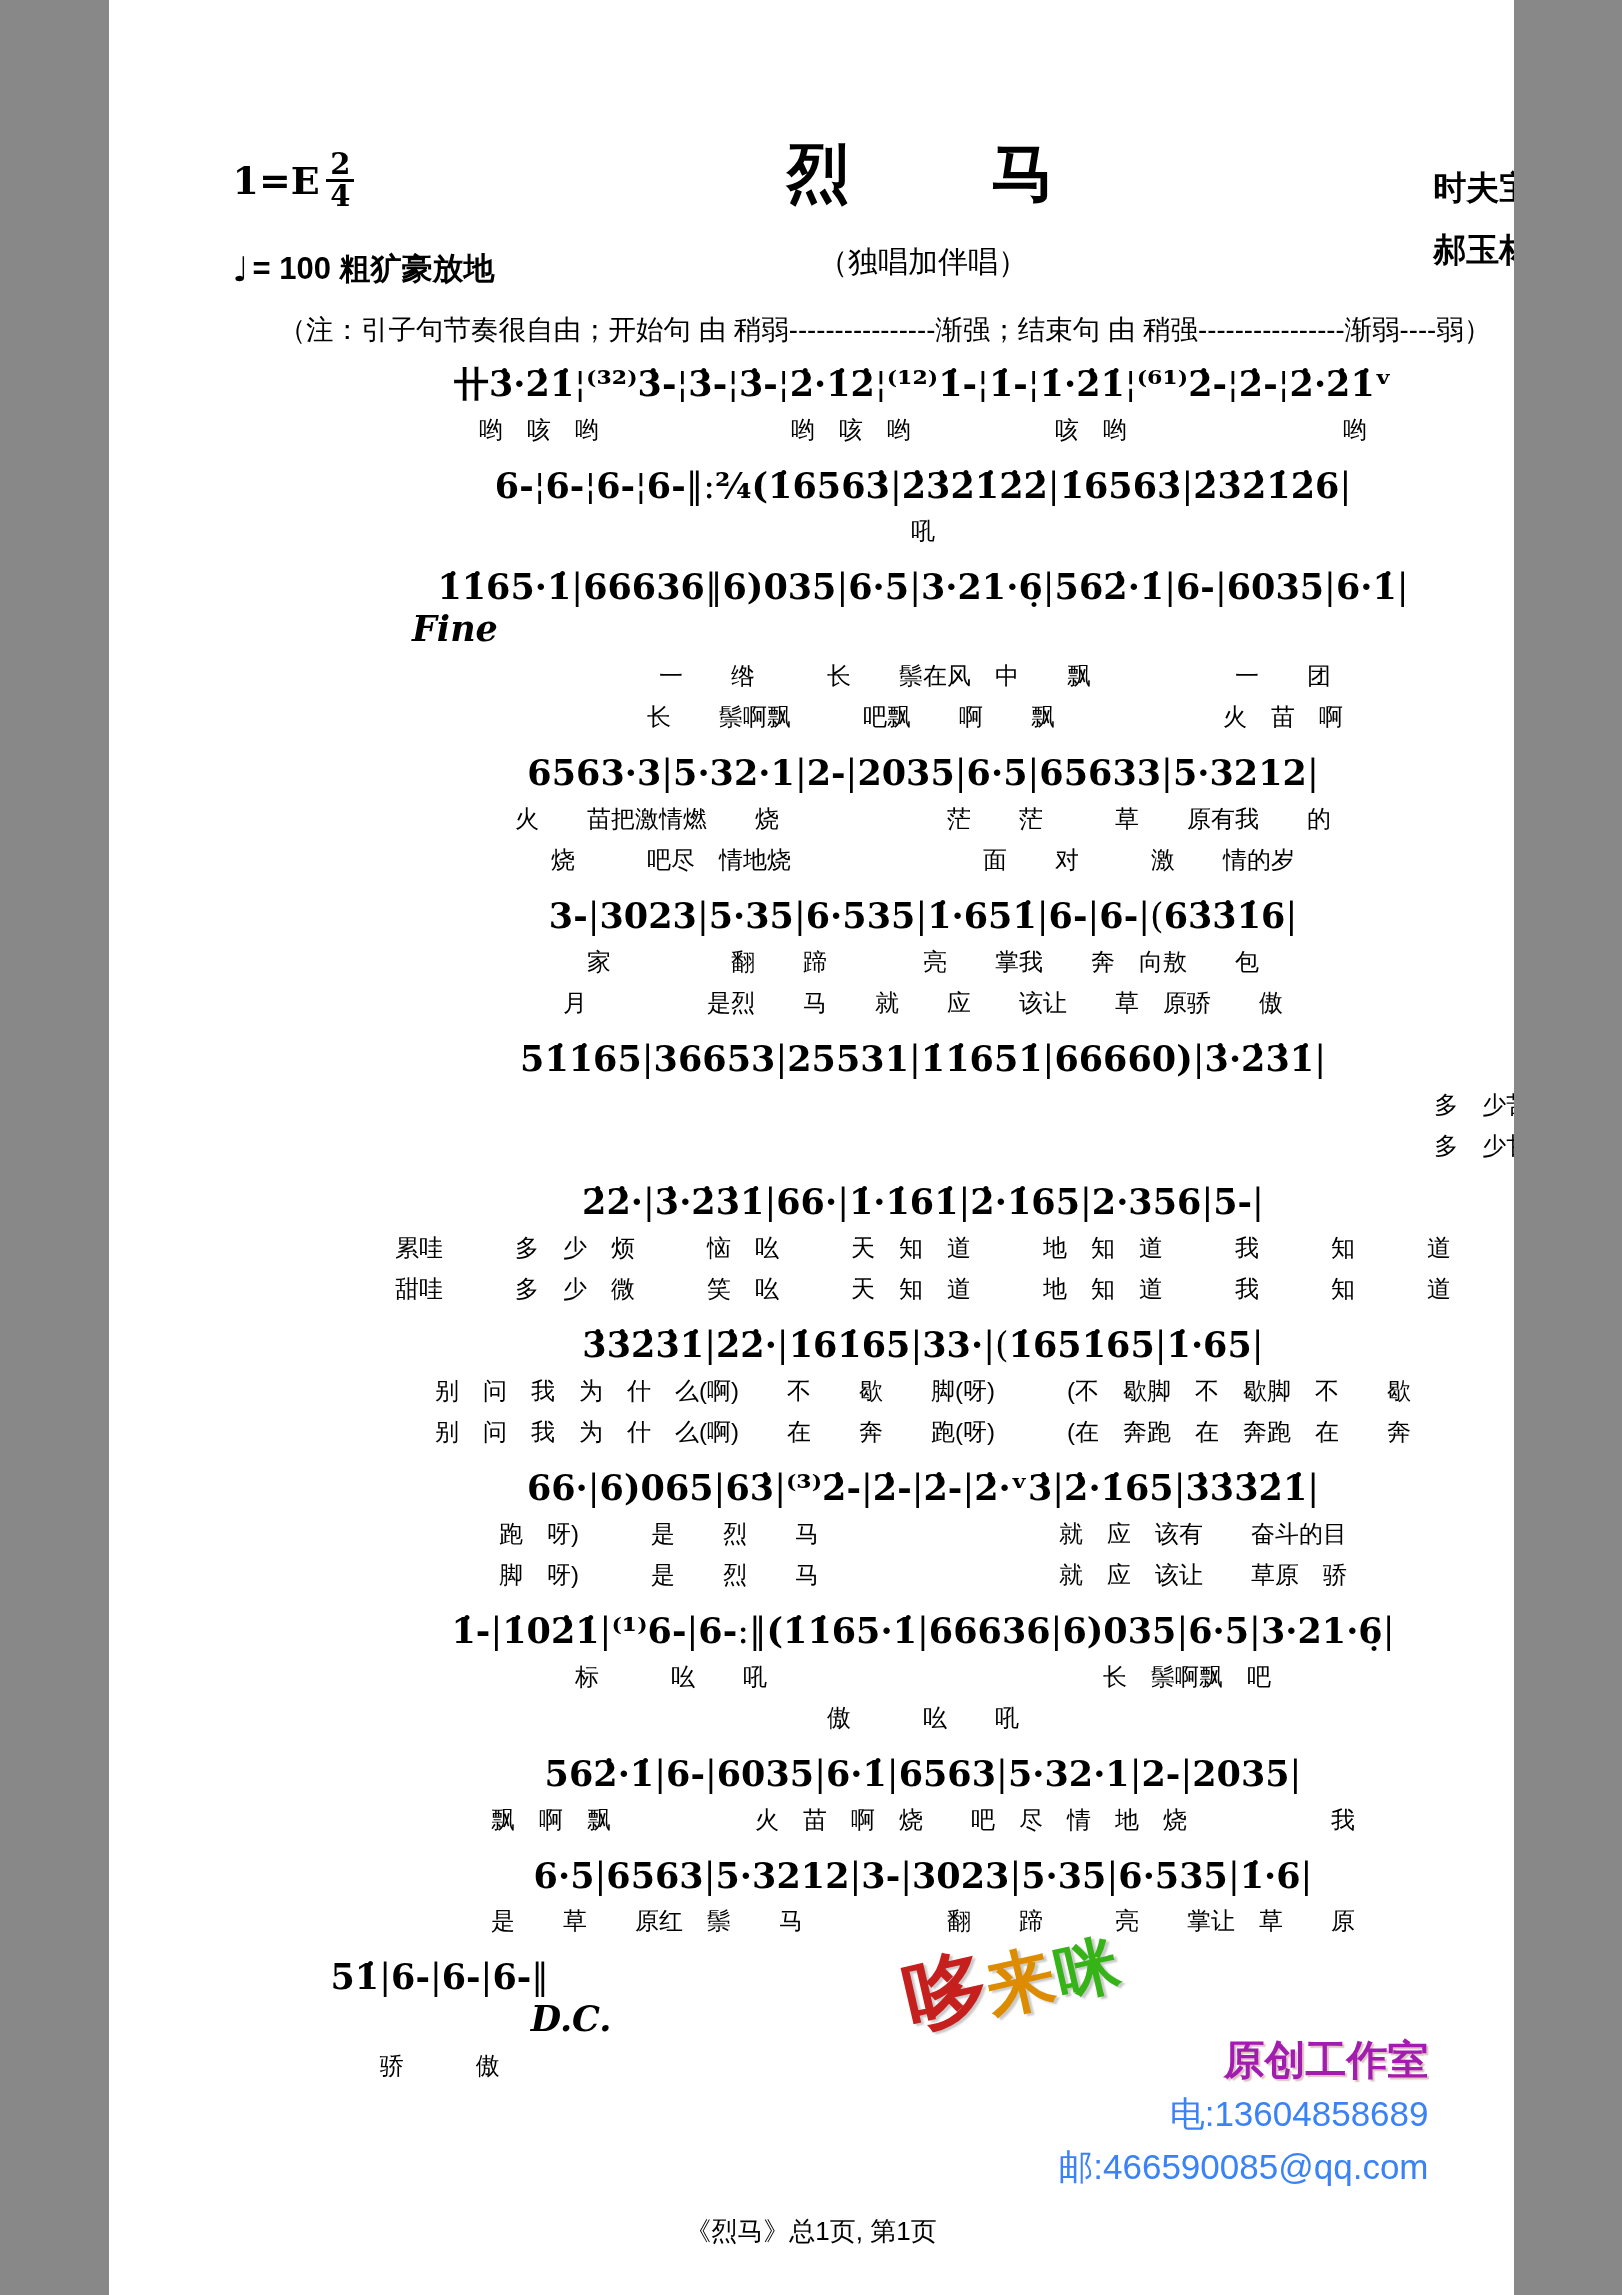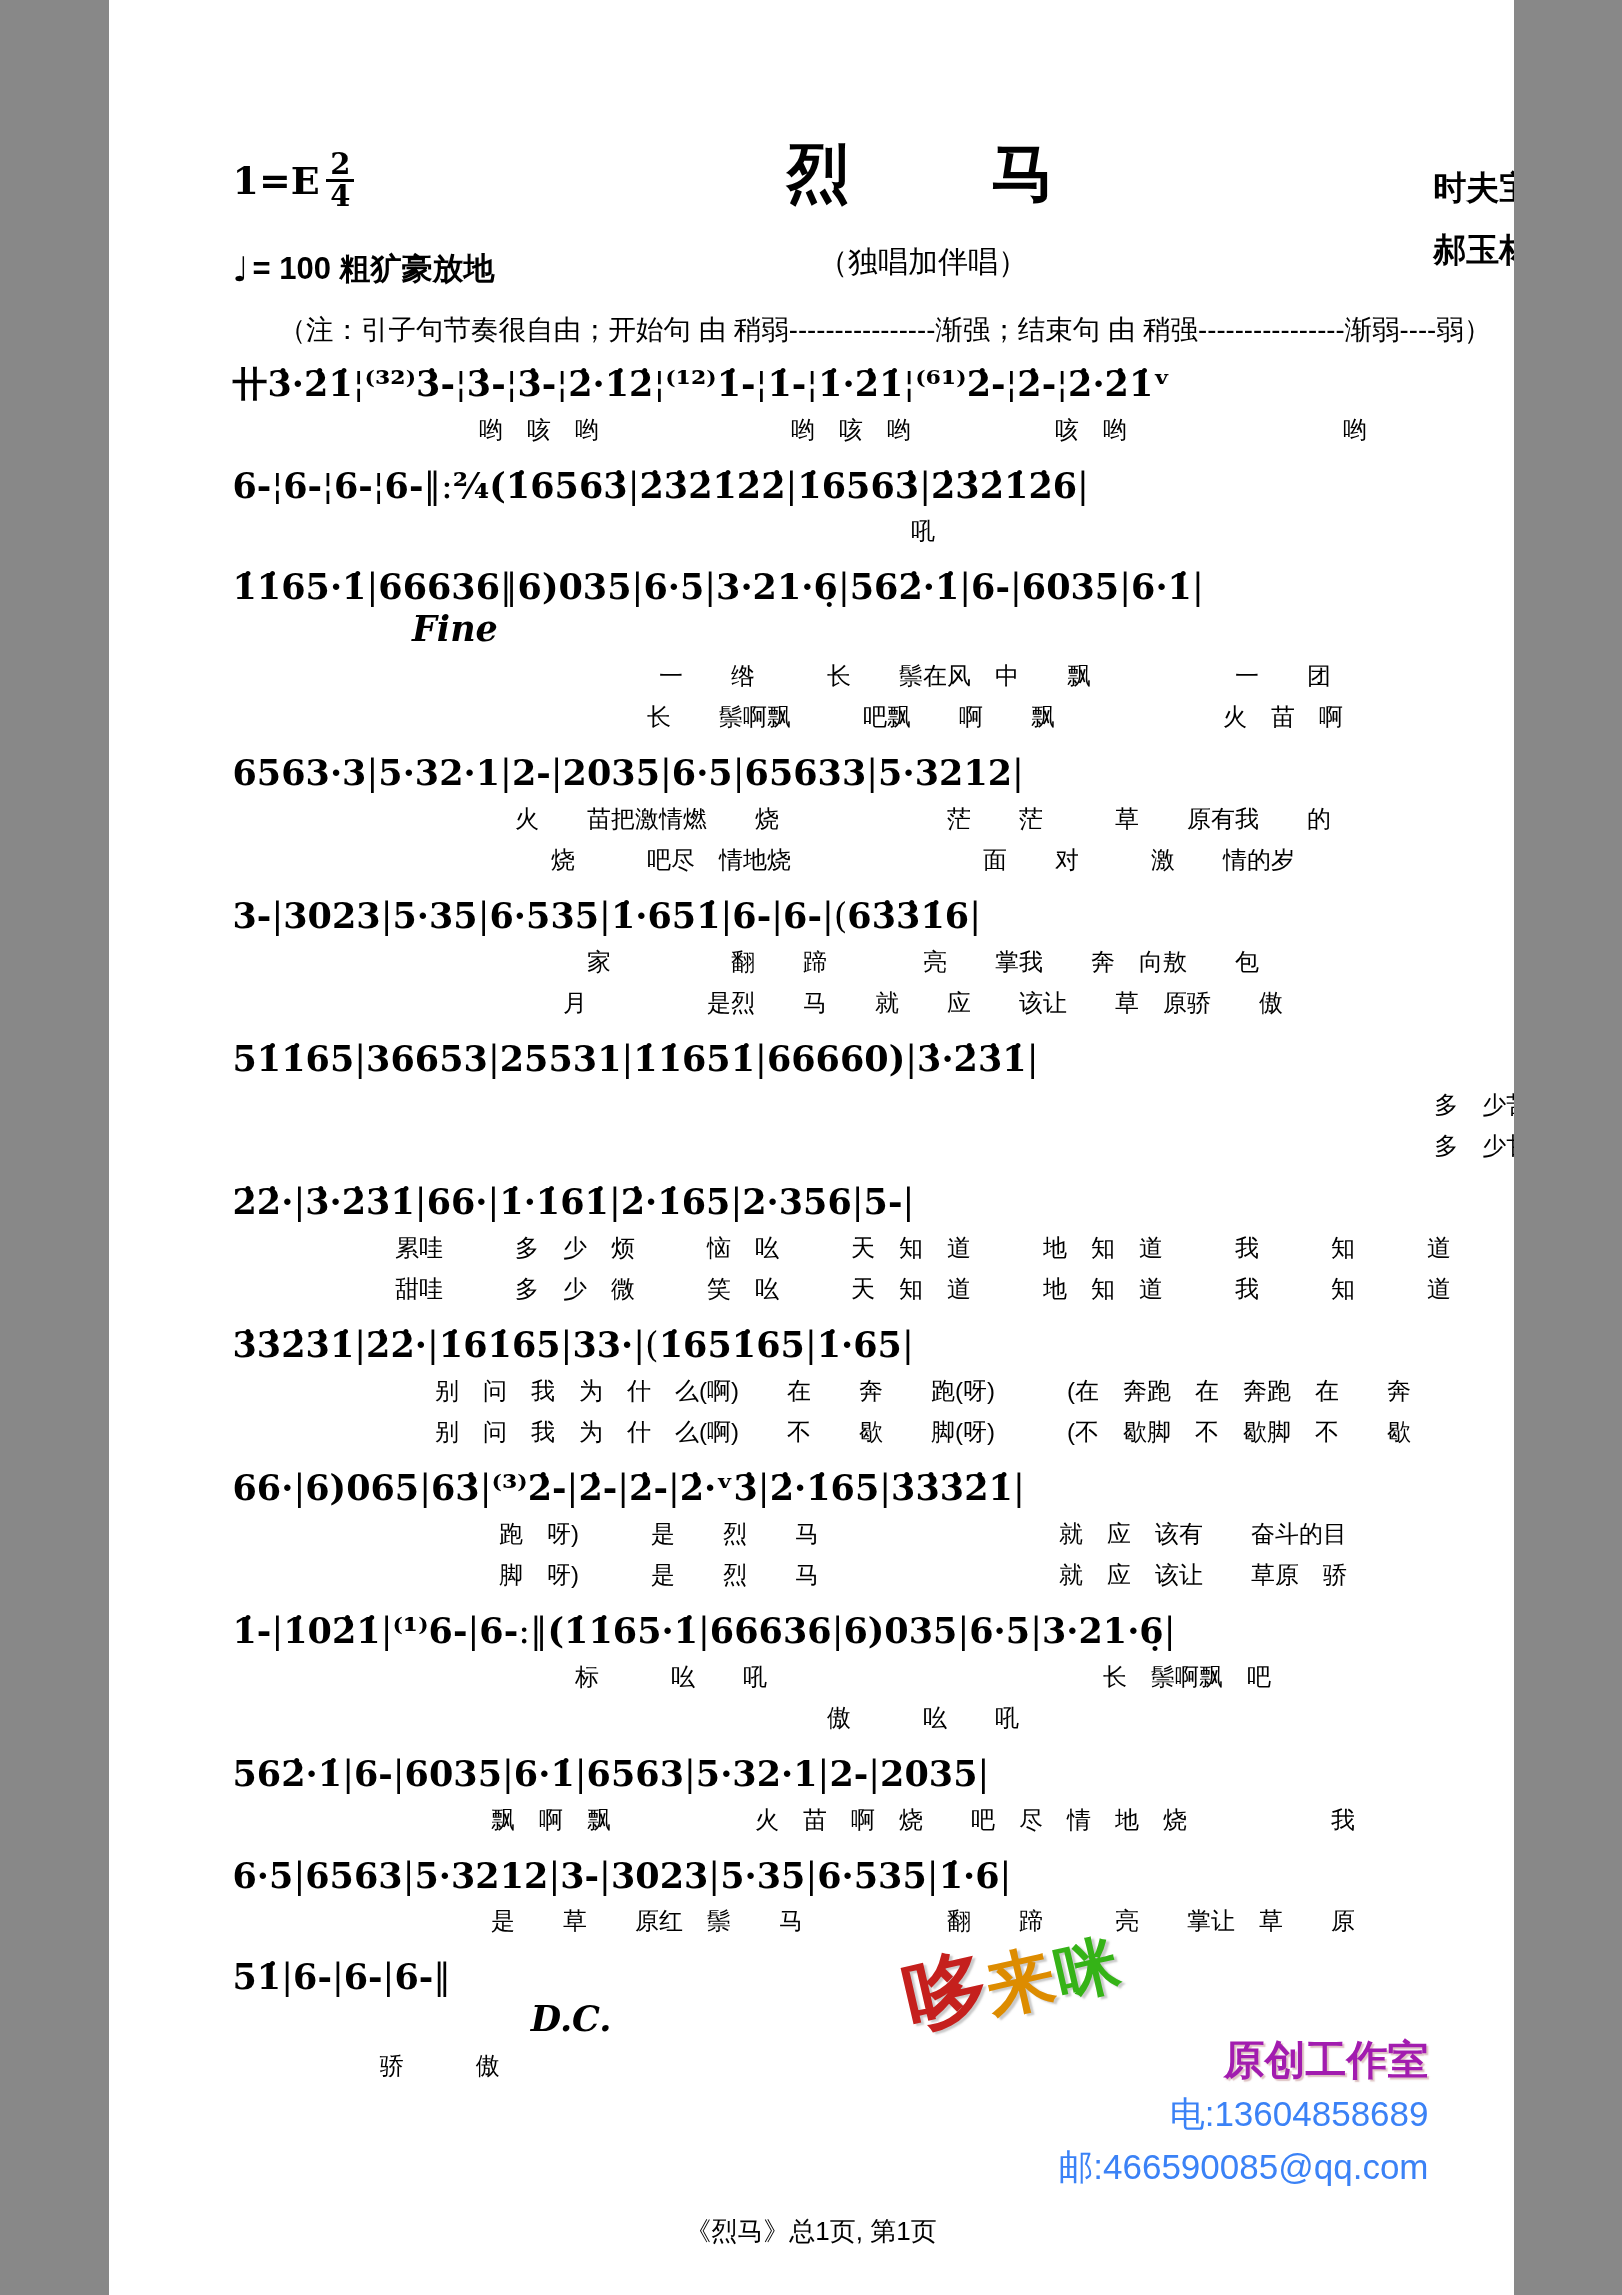--- a/index.html
+++ b/index.html
@@ -16,21 +16,21 @@
          font-family:"Liberation Sans",sans-serif;letter-spacing:5.2px;}
   .subtitle{position:absolute;left:0;right:0;top:105px;text-align:center;font-size:30px;font-family:"Liberation Sans",sans-serif;}
   .credits{position:absolute;right:39px;top:19.6px;text-align:right;font-size:33px;line-height:1.9;
            font-family:"Liberation Sans",sans-serif;font-weight:bold;}
   .tempo{position:absolute;left:0;top:111px;font-size:31px;font-weight:bold;font-family:"Liberation Sans",sans-serif;display:flex;align-items:center;}
   .note-icon{font-family:"DejaVu Sans",sans-serif;font-size:34px;margin-right:3.9px;}
   .perfnote{position:absolute;left:46px;top:175px;font-size:27.5px;font-family:"Liberation Sans",sans-serif;white-space:nowrap;}
   
   #score{position:relative;}
   .system{margin-bottom:23.6px;}
-  .notation{display:flex;justify-content:flex-start;align-items:flex-end;width:100%;
+  .notation{display:flex;justify-content:center;align-items:flex-end;width:100%;
             font-size:35px;font-weight:bold;line-height:1.05;font-family:"DejaVu Serif",serif;}
   .tok{white-space:pre;}
   .tok.bar{font-weight:normal;}
   .lyric{font-size:24px;line-height:1.18;margin-top:13px;white-space:pre;font-family:"Liberation Sans",sans-serif;text-align:center;}
   .sys-label{font-size:35px;font-weight:bold;font-style:italic;font-family:"DejaVu Serif",serif;margin-top:2px;}
   
   .watermark{position:absolute;right:85px;top:1947px;width:537px;text-align:right;}
   .wm-logo{transform:rotate(-13deg);transform-origin:left bottom;display:flex;align-items:flex-end;gap:2.6px;
            font-family:"Liberation Sans",sans-serif;font-weight:bold;width:353px;margin-left:26px;}
   .wm-duo{font-size:79px;color:#c5201d;text-shadow:2.6px 2.6px 2px #99999988;}
@@ -336,22 +336,22 @@
             <span class="tok bar">|(</span>
             <span class="tok">1̇</span>
             <span class="tok">65</span>
             <span class="tok">1̇</span>
             <span class="tok">65</span>
             <span class="tok bar">|</span>
             <span class="tok">1̇·</span>
             <span class="tok">65</span>
             <span class="tok bar">|</span>
           </div>
+          <div class="lyric">别　问　我　为　什　么(啊)　　不　　歇　　脚(呀)　　　(不　歇脚　不　歇脚　不　　歇</div>
           <div class="lyric">别　问　我　为　什　么(啊)　　在　　奔　　跑(呀)　　　(在　奔跑　在　奔跑　在　　奔</div>
-          <div class="lyric">别　问　我　为　什　么(啊)　　不　　歇　　脚(呀)　　　(不　歇脚　不　歇脚　不　　歇</div>
         </div>
         <div class="system">
           <div class="notation">
             <span class="tok">6</span>
             <span class="tok">6·</span>
             <span class="tok bar">|</span>
             <span class="tok">6)</span>
             <span class="tok">0</span>
             <span class="tok">65</span>
             <span class="tok bar">|</span>

